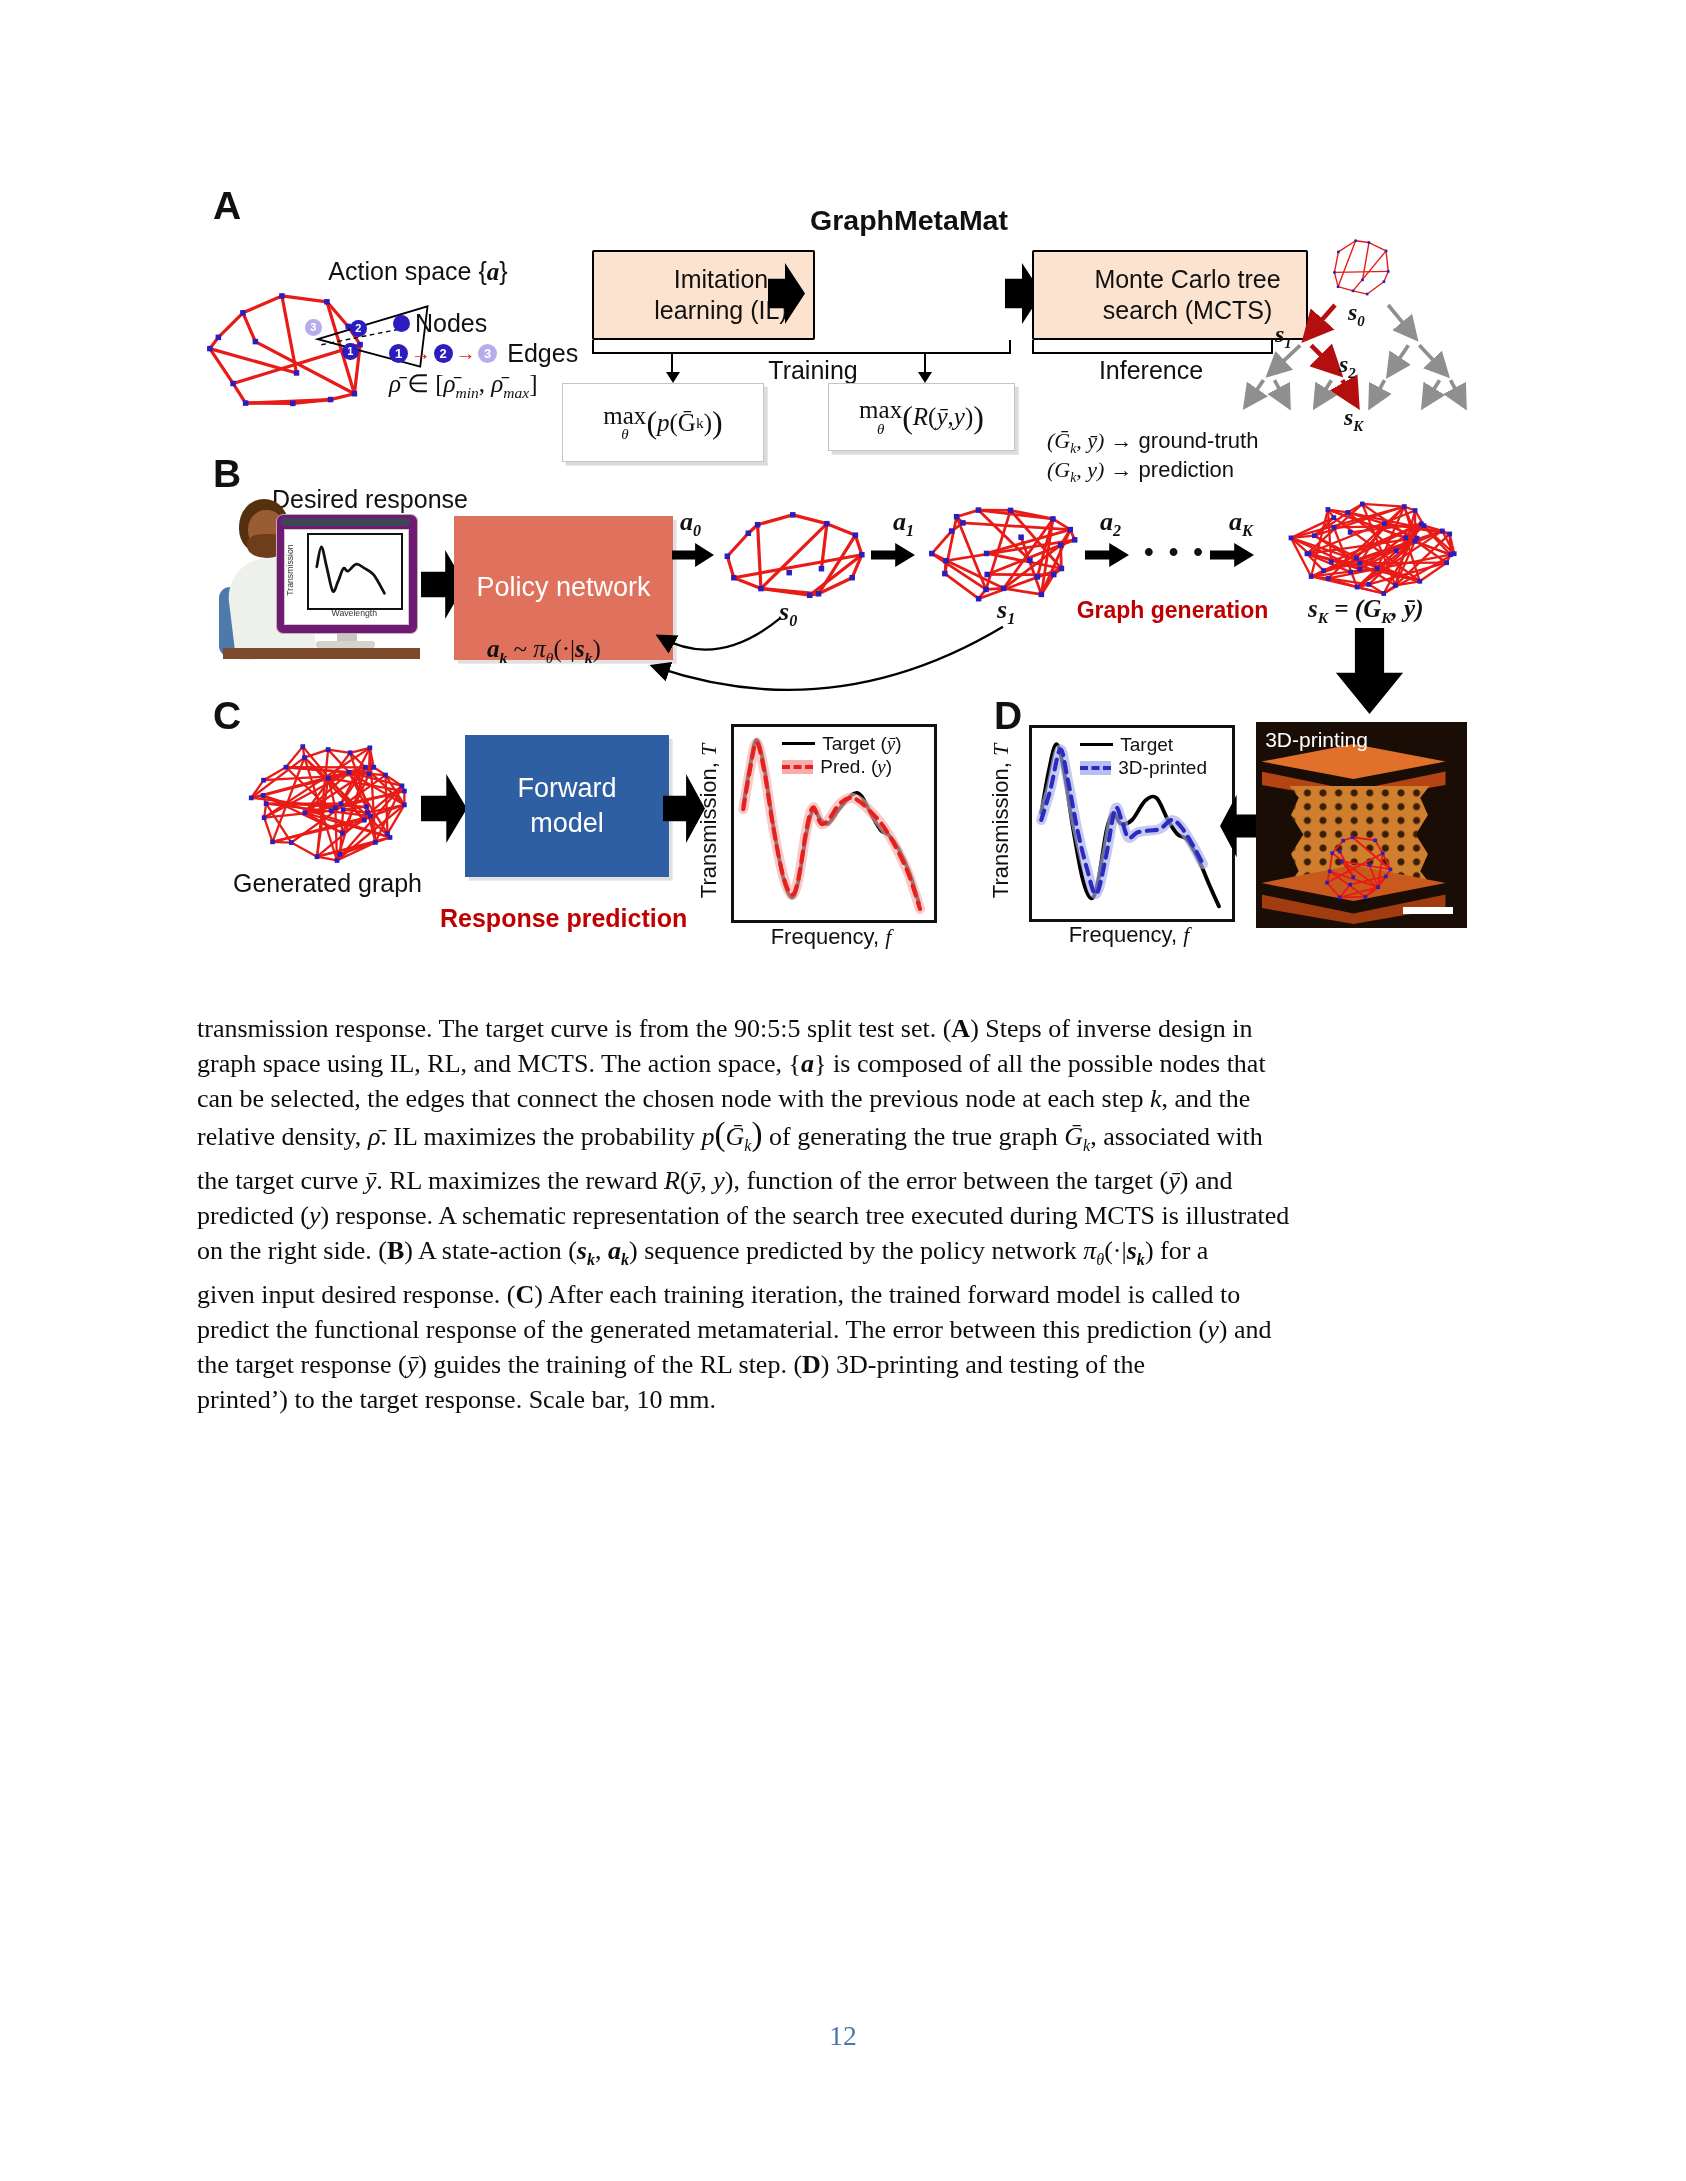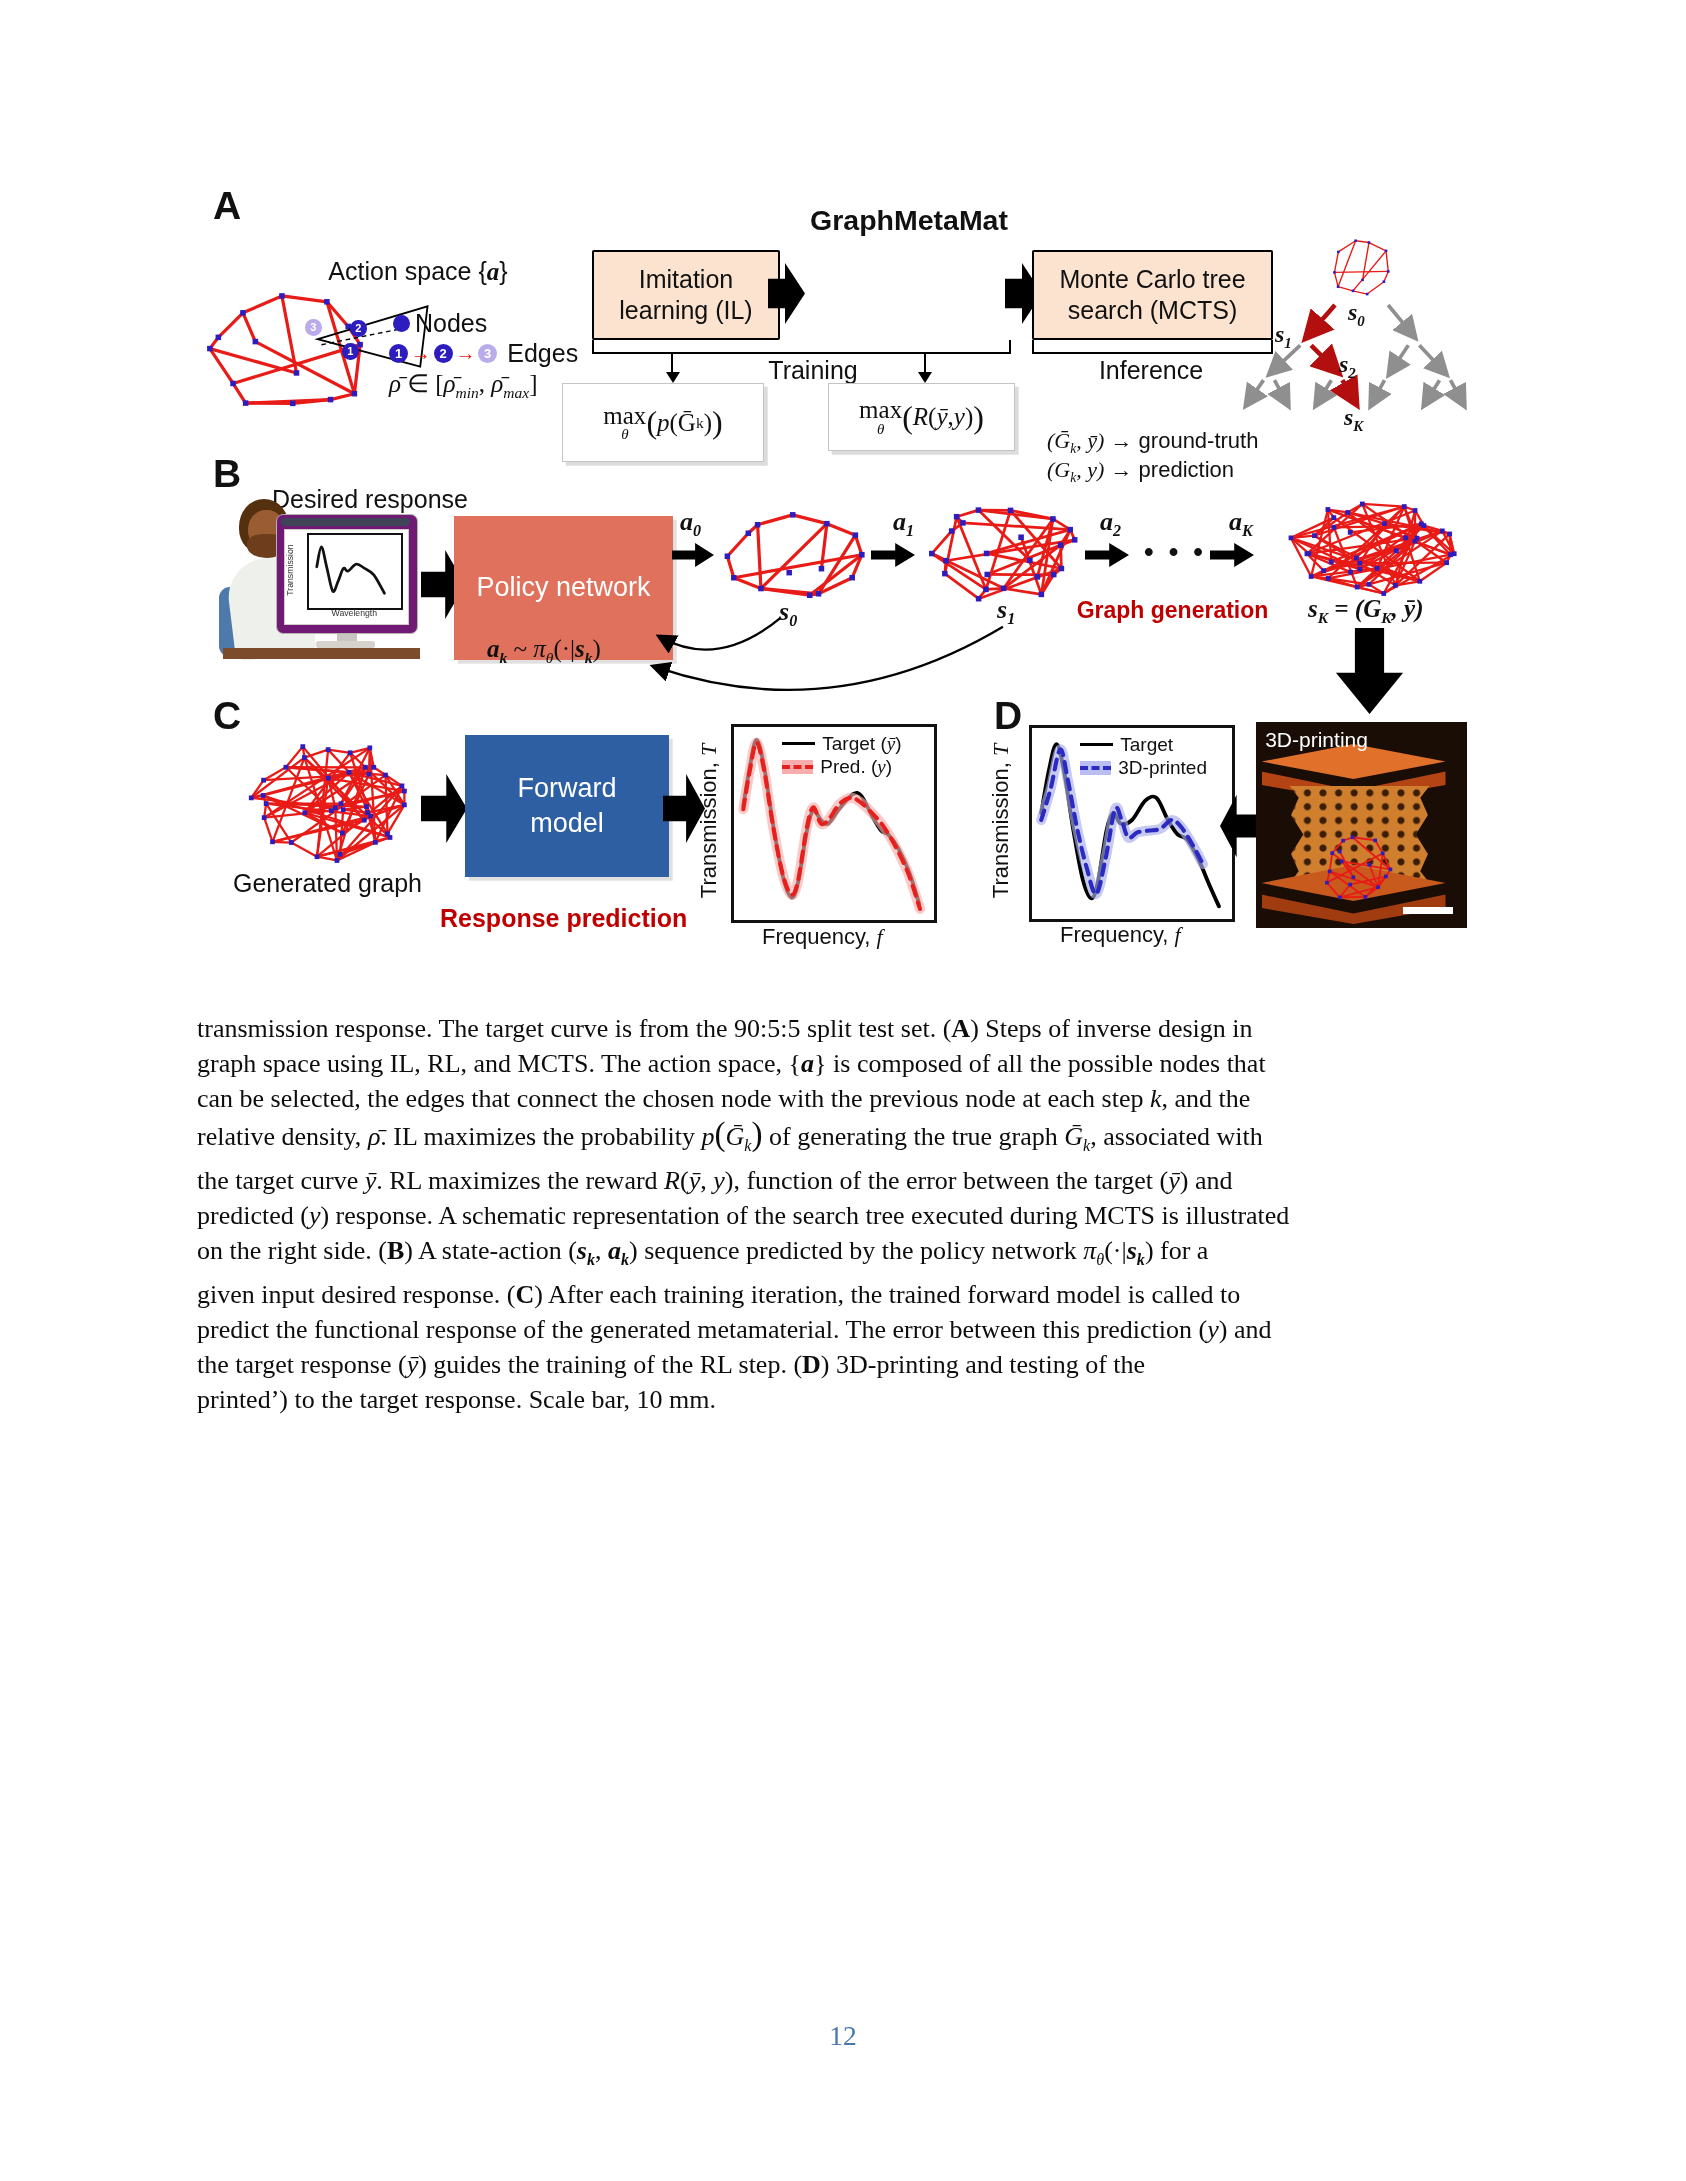--- a/index.html
+++ b/index.html
@@ -8,21 +8,21 @@
     --tree-red:#b40f0f; --page-num:#4a76ae; --photo-bg:#190d06;
   }
   html,body{margin:0;padding:0;background:#ffffff;}
   .page{position:relative;width:1686px;height:2182px;background:#fff;overflow:hidden;
         font-family:"Liberation Sans",sans-serif;color:#111;}
   .abs{position:absolute;}
   .panel-letter{font-weight:bold;font-size:39px;font-family:"Liberation Sans",sans-serif;}
   .fig-title{font-weight:bold;font-size:28.5px;text-align:center;}
   .pipe-box{background:var(--box-fill);border:2.8px solid #000;border-radius:1.8px;
             display:flex;align-items:center;justify-content:center;text-align:center;
-            font-size:25px;line-height:1.26;}
+            font-size:25px;line-height:1.26;padding-left:35px;}
   .arrow-right{background:#000;clip-path:polygon(0 33%,55% 33%,55% 4%,100% 50%,55% 96%,55% 67%,0 67%);}
   .arrow-fat{background:#000;clip-path:polygon(0 26%,46% 26%,46% 0,100% 50%,46% 100%,46% 74%,0 74%);}
   .arrow-down{background:#000;clip-path:polygon(30% 0,70% 0,70% 52%,96% 52%,50% 100%,4% 52%,30% 52%);}
   .arrow-left{background:#000;clip-path:polygon(100% 33%,45% 33%,45% 4%,0 50%,45% 96%,45% 67%,100% 67%);}
   .bracket{border-left:2.3px solid #000;border-right:2.3px solid #000;border-bottom:2.3px solid #000;}
   .grp-label{font-size:25px;text-align:center;}
   .fbox{background:#fff;border:1.4px solid #c4c4c4;box-shadow:3.7px 3.7px 0 #dcdcdc;
         display:flex;align-items:center;justify-content:center;
         font-family:"Liberation Serif",serif;font-size:25px;}
   .drop-line{width:2.3px;background:#000;}
@@ -37,21 +37,21 @@
   .cnum{display:inline-flex;align-items:center;justify-content:center;border-radius:50%;
         background:var(--node-blue);color:#fff;font-weight:bold;}
   .cnum.light{background:var(--node-light);}
   .redarrow{color:var(--graph-red);font-weight:bold;}
   .state-label{font-family:"Liberation Serif",serif;font-weight:bold;font-style:italic;font-size:26px;white-space:nowrap;}
   .bigbox{display:flex;flex-direction:column;align-items:center;justify-content:center;
           color:#fff;font-size:27px;line-height:1.3;box-shadow:3.7px 3.7px 0 rgba(0,0,0,.12);}
   .red-label{color:var(--accent-red);font-weight:bold;font-size:23px;text-align:center;white-space:nowrap;}
   .plot-frame{background:#fff;border:3.2px solid #111;}
   .axis-y{font-size:22px;text-align:center;transform:rotate(-90deg);white-space:nowrap;}
-  .axis-x{font-size:22px;white-space:nowrap;}
+  .axis-x{font-size:22px;text-align:center;white-space:nowrap;}
   .leg-row{position:absolute;display:flex;align-items:center;gap:7.3px;font-size:19px;white-space:nowrap;}
   .sw-line{width:33px;height:3.7px;background:#000;}
   .sw-band{width:31px;height:13.8px;position:relative;display:inline-block;}
   .sw-band i{position:absolute;left:0;right:0;top:4.6px;border-top:4.1px dashed currentColor;display:block;}
   .cap-line{white-space:nowrap;}
   .caption{font-family:"Liberation Serif",serif;font-size:26px;line-height:35px;color:#0d0d0d;}
   .pagenum{font-family:"Liberation Serif",serif;font-size:27.5px;color:var(--page-num);text-align:center;}
   .dots{font-size:27.5px;font-weight:bold;letter-spacing:3.7px;}
   .photo-label{color:#fff;font-size:21px;}
   .lattice{background-color:#cf7f2e;

